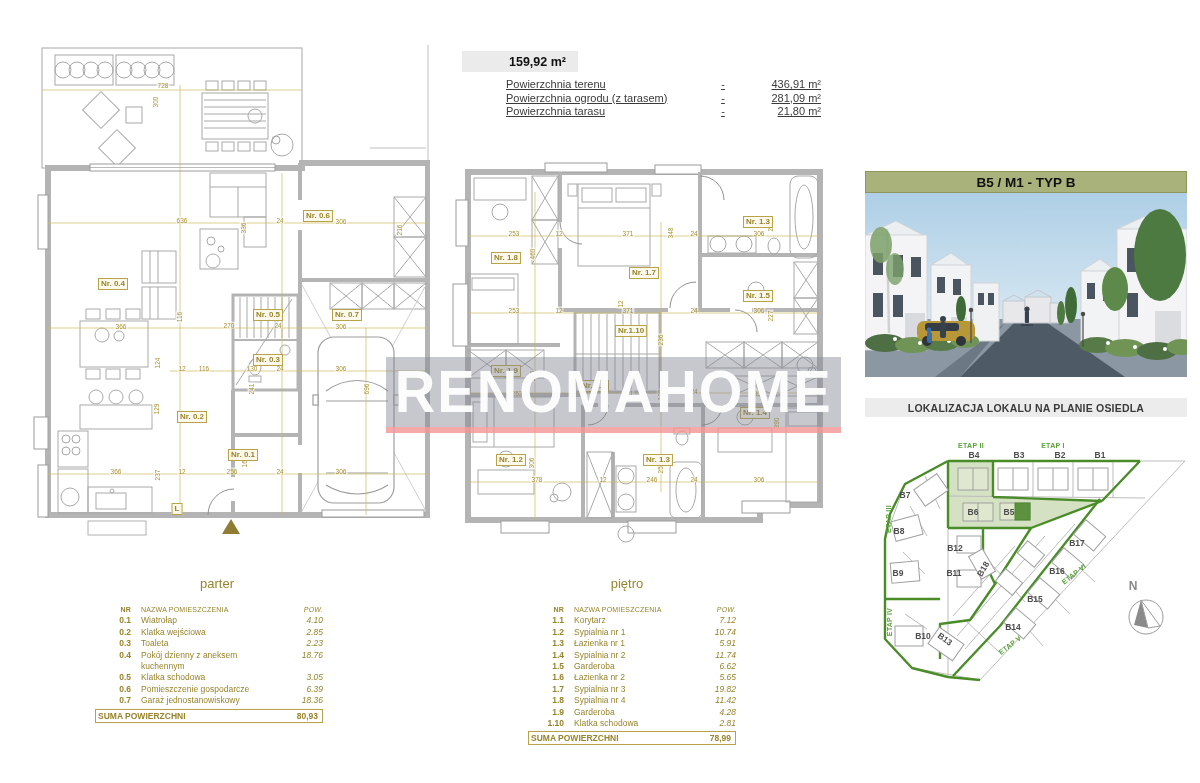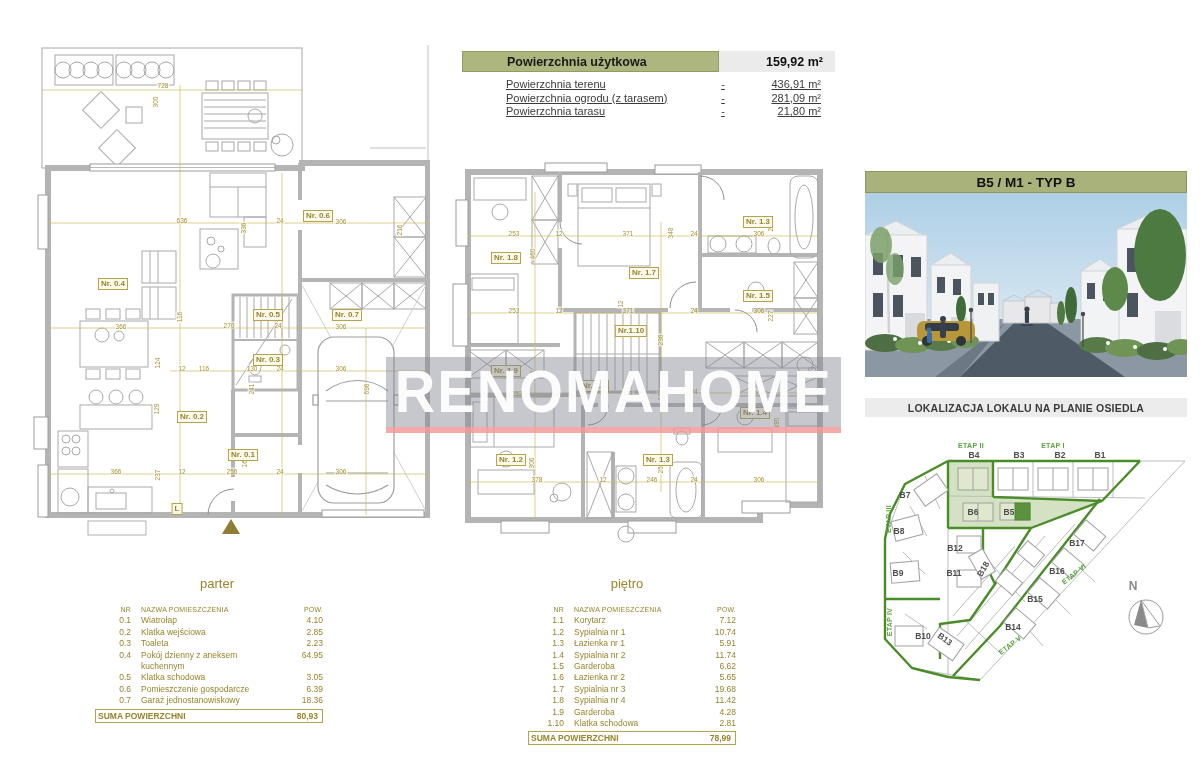--- a/index.html
+++ b/index.html
@@ -35,23 +35,23 @@
     display:flex;align-items:center;justify-content:center;margin-left:8px;}
   #watermark .wm-text{font-size:55px;font-weight:bold;color:rgba(255,255,255,.95);letter-spacing:2px;
     line-height:1;transform:scale(1.02,1.08);}
   #watermark .wm-red{position:absolute;left:0;right:0;bottom:-6px;height:6px;background:rgba(242,148,148,.8);}
   
   .rtable{position:absolute;font-size:8.5px;color:#97842c;z-index:4;}
   #table-parter{left:95px;top:604px;width:228px;}
   #table-pietro{left:528px;top:604px;width:208px;}
   .trow{display:flex;line-height:11.4px;}
   .thead{font-size:7px;letter-spacing:.2px;}
-  .tn{width:36px;text-align:right;}
+  .tn{width:36px;text-align:right;font-weight:bold;}
   .tname{flex:1;padding-left:10px;}
-  .tp{width:42px;text-align:right;}
+  .tp{width:42px;text-align:right;font-style:italic;}
   .tsum{display:flex;border:1px solid #b7a348;font-weight:bold;margin-top:2px;
         padding:1px 4px 1px 2px;line-height:10px;}
   .tsum .tsl{flex:1;}
   
   #unit-title{left:865px;top:171px;width:322px;height:22px;background:#a9b27a;border:1px solid #8d965c;
     display:flex;align-items:center;justify-content:center;font-weight:bold;font-size:13.5px;color:#111;box-sizing:border-box;}
   #photo{left:865px;top:193px;width:322px;height:184px;}
   #site-title{left:865px;top:398px;width:322px;height:19px;background:#ececec;display:flex;align-items:center;
     justify-content:center;font-weight:bold;font-size:10.5px;color:#3a3a3a;letter-spacing:.2px;}
   #site-plan{left:865px;top:424px;width:330px;height:266px;}
@@ -59,21 +59,20 @@
       transform:translate(-50%,-50%);z-index:6;}
   .el{position:absolute;font-size:7px;font-weight:bold;color:#5aa43c;letter-spacing:.3px;white-space:nowrap;
       transform:translate(-50%,-50%);z-index:6;}
   .n-label{position:absolute;font-size:12px;font-weight:bold;color:#8a8a8a;transform:translate(-50%,-50%);}
 </style>
 </head>
 <body>
 
 <div id="hdr" class="abs">
   <div class="hdr-main">
-    <span class="hdr-main-label">Powierzchnia użytkowa</span>
     <span class="hdr-main-value">159,92 m²</span>
   </div>
   <div class="hdr-rows">
     <div class="hdr-row">
       <span class="hl">Powierzchnia terenu</span>
       <span class="hd">-</span>
       <span class="hv">436,91 m²</span>
     </div>
     <div class="hdr-row">
       <span class="hl">Powierzchnia ogrodu (z tarasem)</span>
@@ -468,21 +467,21 @@
       <span class="tp">2.85</span>
     </div>
   <div class="trow">
       <span class="tn">0.3</span>
       <span class="tname">Toaleta</span>
       <span class="tp">2.23</span>
     </div>
   <div class="trow">
       <span class="tn">0.4</span>
       <span class="tname">Pokój dzienny z aneksem kuchennym</span>
-      <span class="tp">64.95</span>
+      <span class="tp">18.76</span>
     </div>
   <div class="trow">
       <span class="tn">0.5</span>
       <span class="tname">Klatka schodowa</span>
       <span class="tp">3.05</span>
     </div>
   <div class="trow">
       <span class="tn">0.6</span>
       <span class="tname">Pomieszczenie gospodarcze</span>
       <span class="tp">6.39</span>
@@ -530,21 +529,21 @@
       <span class="tp">6.62</span>
     </div>
   <div class="trow">
       <span class="tn">1.6</span>
       <span class="tname">Łazienka nr 2</span>
       <span class="tp">5.65</span>
     </div>
   <div class="trow">
       <span class="tn">1.7</span>
       <span class="tname">Sypialnia nr 3</span>
-      <span class="tp">19.68</span>
+      <span class="tp">19.82</span>
     </div>
   <div class="trow">
       <span class="tn">1.8</span>
       <span class="tname">Sypialnia nr 4</span>
       <span class="tp">11.42</span>
     </div>
   <div class="trow">
       <span class="tn">1.9</span>
       <span class="tname">Garderoba</span>
       <span class="tp">4.28</span>

